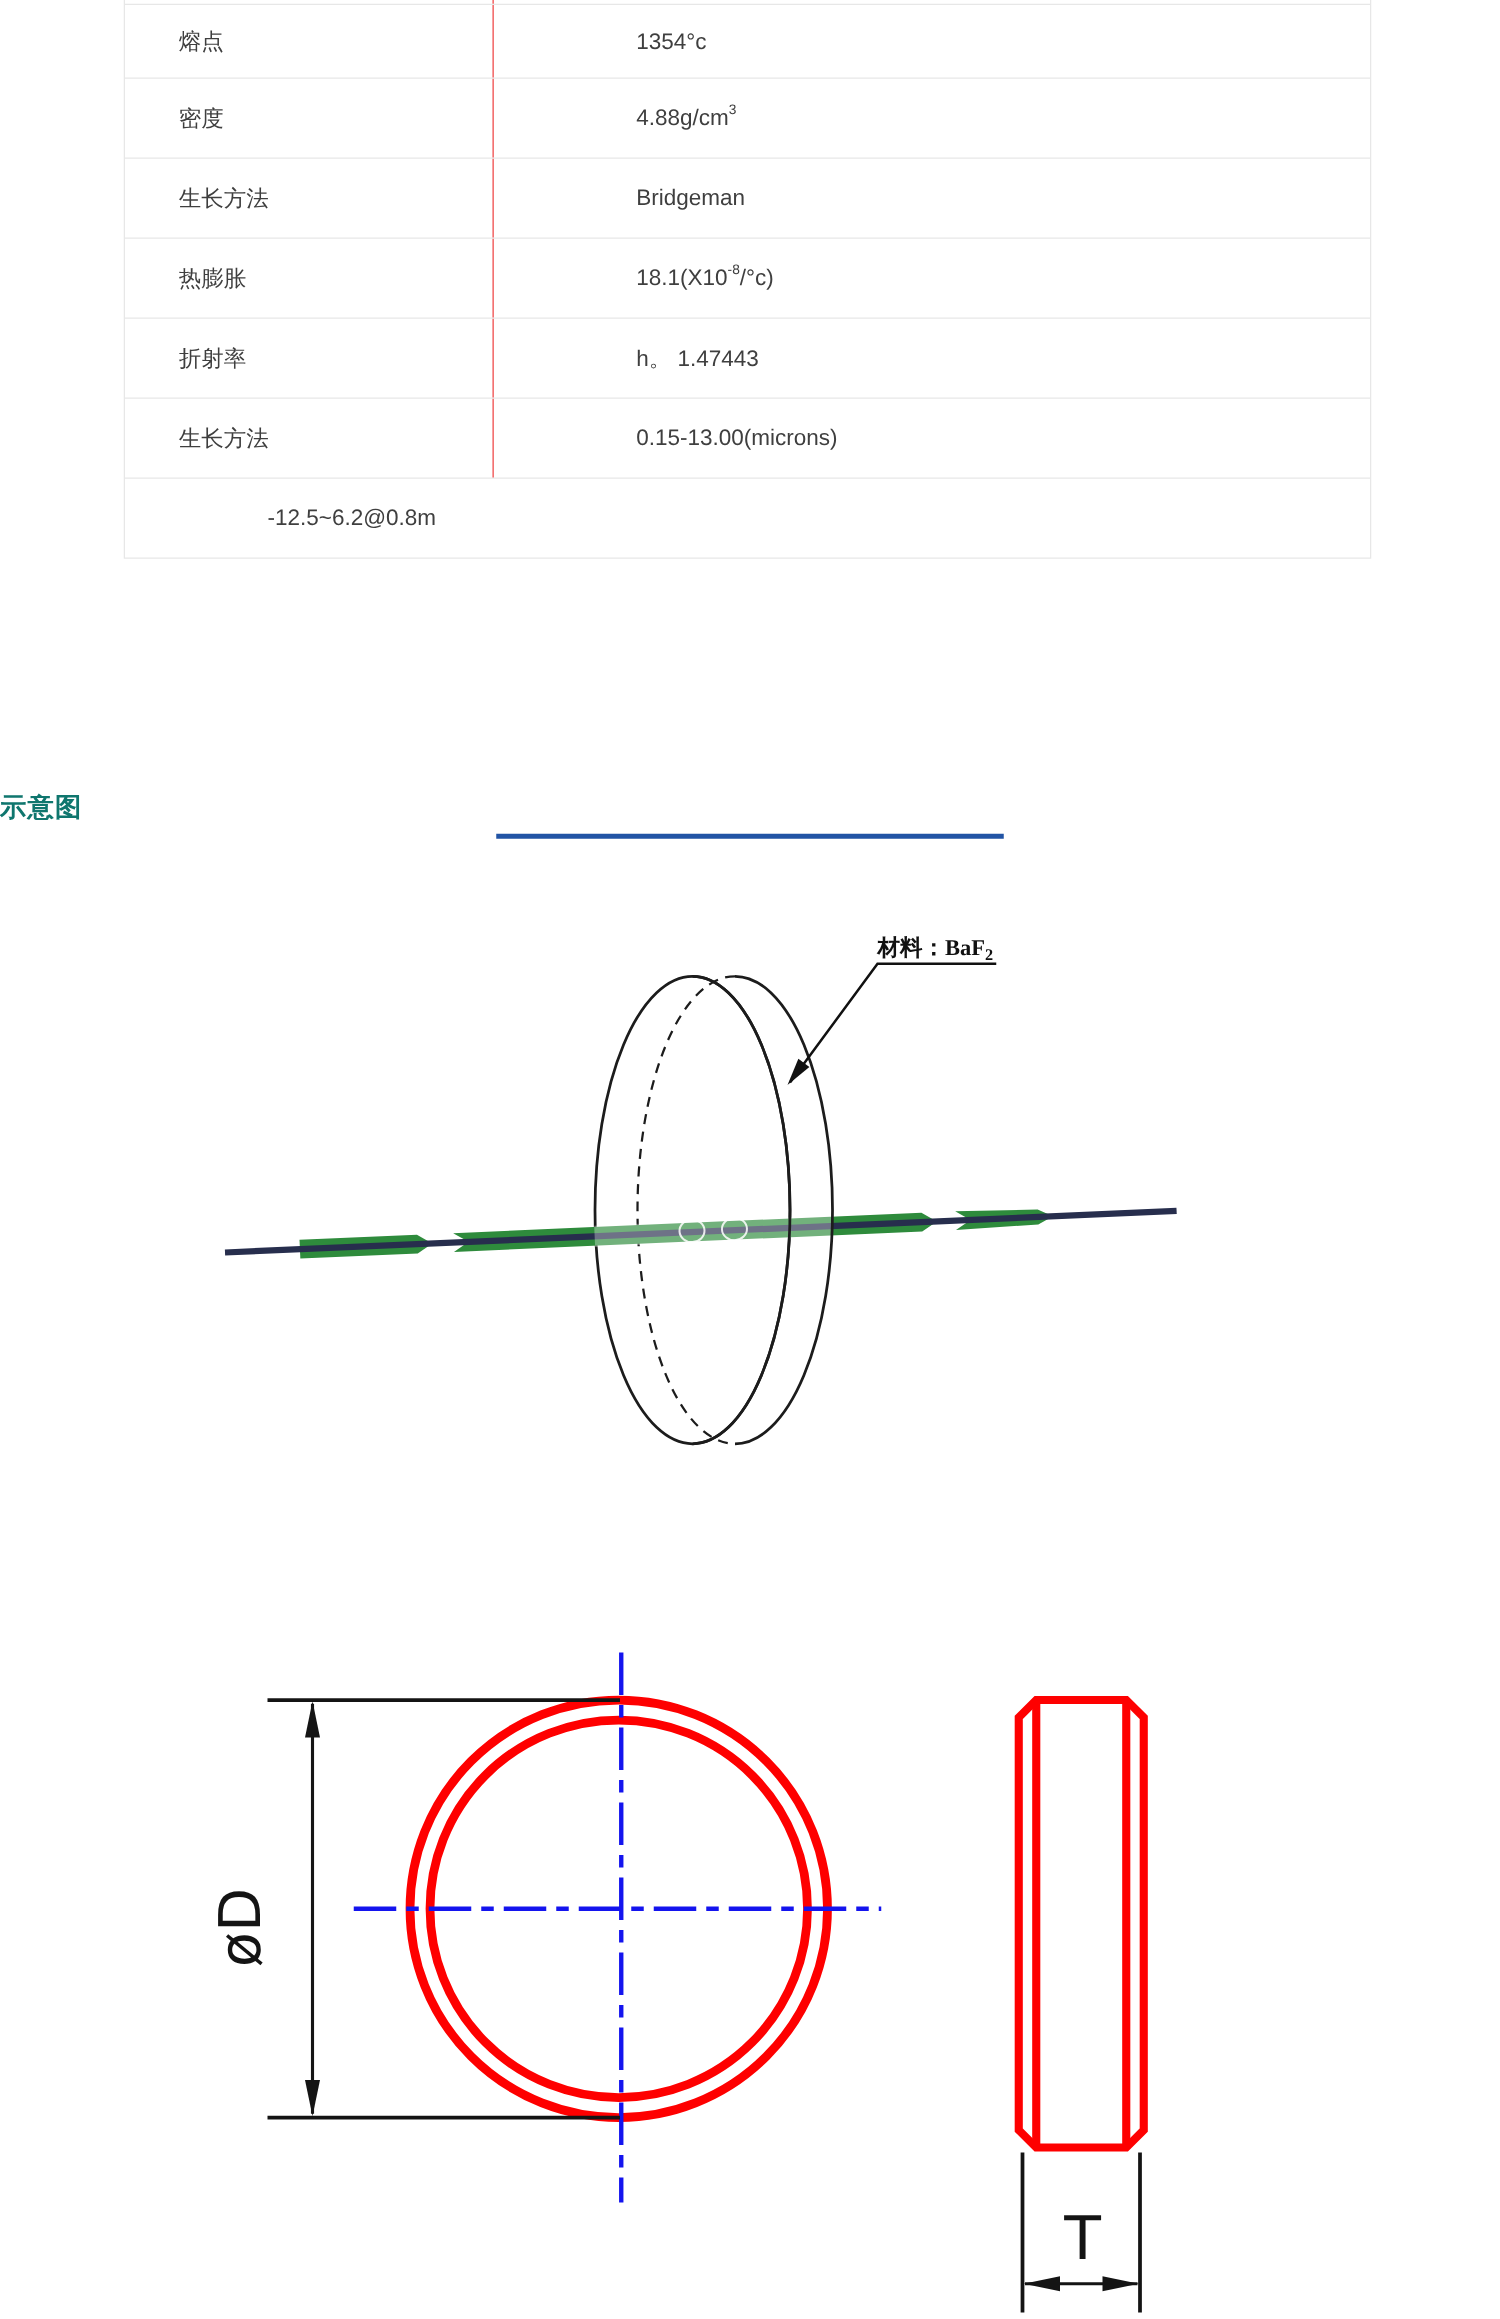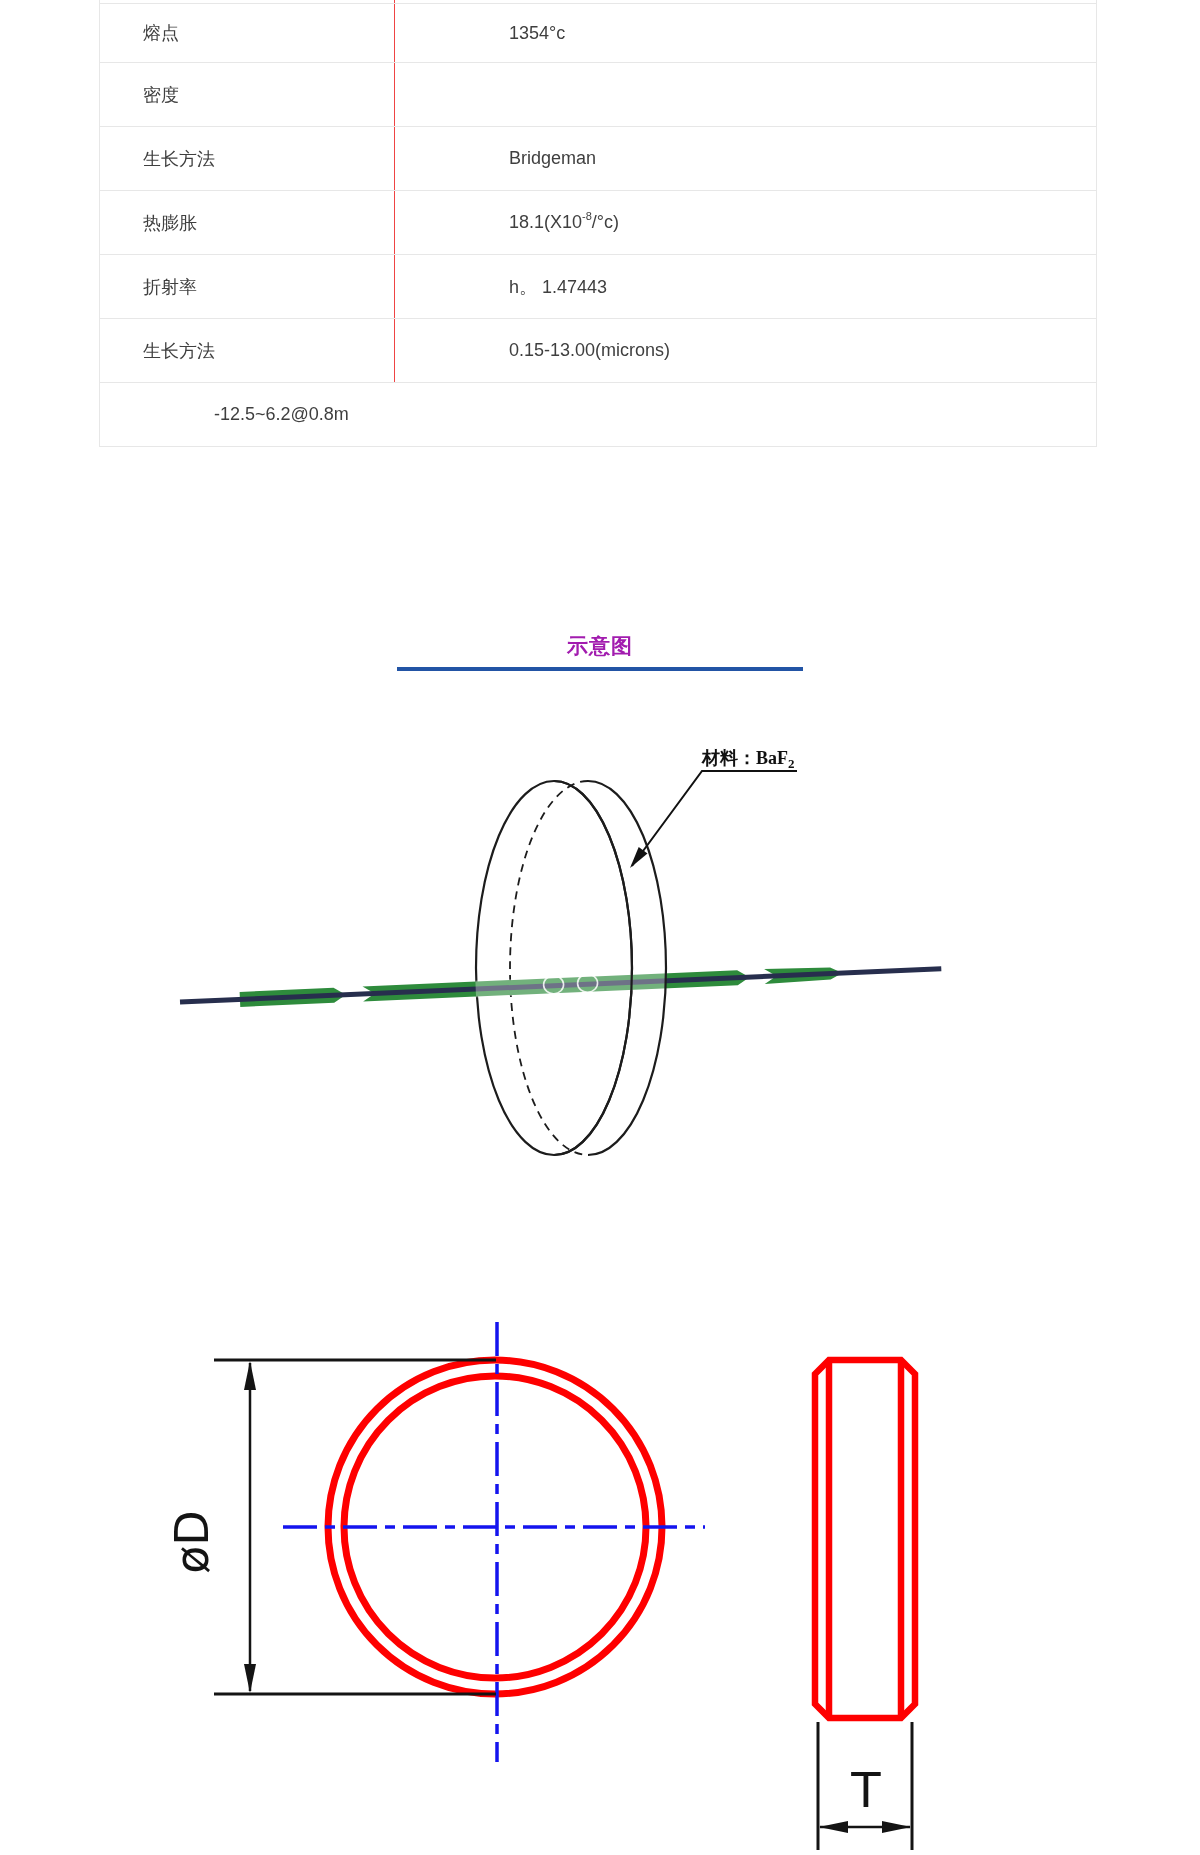--- a/index.html
+++ b/index.html
@@ -17,22 +17,22 @@
   .spec-row.cut{height:64px;}
   .spec-row.first{height:58px;}
   .spec-cell-label{
     width:295px;border-right:1px solid #ef4444;display:flex;align-items:center;
     padding-left:43px;box-sizing:border-box;flex:none;
   }
   .spec-cell-value{flex:1;display:flex;align-items:center;padding-left:114px;box-sizing:border-box;white-space:pre-wrap;}
   .spec-cell-value sup{font-size:11px;line-height:0;position:relative;top:-7px;}
   
   .section-title{
-    position:absolute;left:0;top:632px;width:1200px;text-align:center;
-    font-size:21px;font-weight:700;color:#a21caf;letter-spacing:1px;
+    position:absolute;left:0;top:632px;width:1200px;text-align:left;
+    font-size:21px;font-weight:700;color:#0f766e;letter-spacing:1px;
   }
   .section-underline{position:absolute;left:397px;top:667px;width:406px;height:4px;background:#2254a5;}
   .fig{position:absolute;left:0;}
   .material-label{font-family:"Liberation Serif","DejaVu Serif",serif;font-weight:700;font-size:18px;fill:#111111;}
   .cad-text{font-family:"DejaVu Sans","Liberation Sans",sans-serif;fill:#141414;}
 </style>
 </head>
 <body>
 
 <div class="canvas">
@@ -42,20 +42,21 @@
       <div class="spec-cell-label"></div>
       <div class="spec-cell-value"></div>
     </div>
 
   <div class="spec-row first">
         <div class="spec-cell-label">熔点</div>
         <div class="spec-cell-value"><span>1354°c</span></div>
       </div>
       <div class="spec-row">
         <div class="spec-cell-label">密度</div>
+        <div class="spec-cell-value"><span>4.88g/cm</span><sup>3</sup></div>
       </div>
       <div class="spec-row">
         <div class="spec-cell-label">生长方法</div>
         <div class="spec-cell-value"><span>Bridgeman</span></div>
       </div>
       <div class="spec-row">
         <div class="spec-cell-label">热膨胀</div>
         <div class="spec-cell-value"><span>18.1(X10</span><sup>-8</sup><span>/°c)</span></div>
       </div>
       <div class="spec-row">

